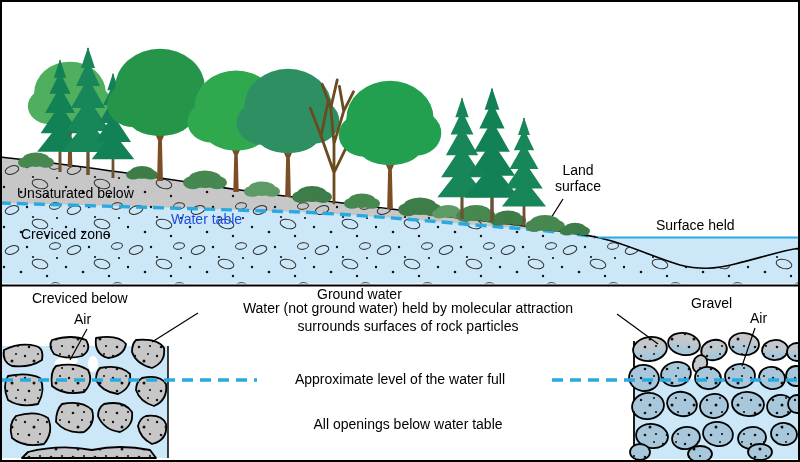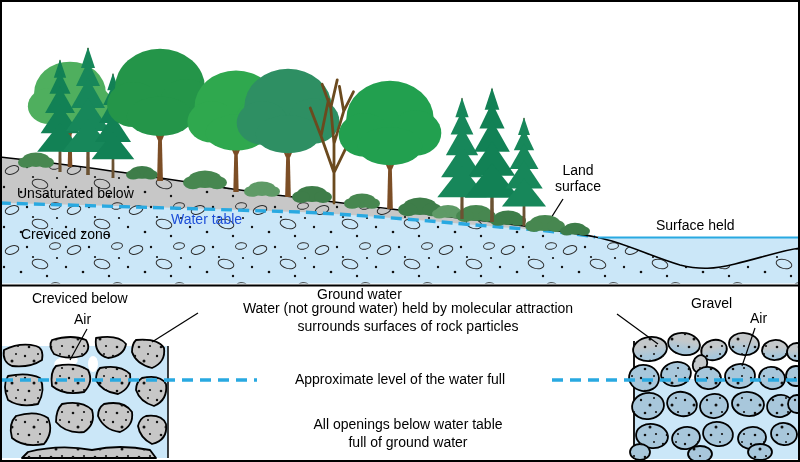--- a/index.html
+++ b/index.html
@@ -259,19 +259,18 @@
 
   <div class="lbl center" style="left:180px;top:300px;width:456px;line-height:1.25;">
     <div>Water (not ground water) held by molecular attraction</div>
     <div>surrounds surfaces of rock particles</div>
   </div>
 
   <div class="lbl center" style="left:180px;top:371px;width:440px;">Approximate level of the water full</div>
 
   <div class="lbl center" style="left:180px;top:415px;width:456px;line-height:1.3;">
     <div>All openings below water table</div>
-    <div>full of ground water</div>
   </div>
 
   <div class="lbl" style="left:691px;top:295px;">Gravel</div>
   <div class="lbl sm" style="left:750px;top:310px;">Air</div>
 
 </div>
 
 </body></html>

